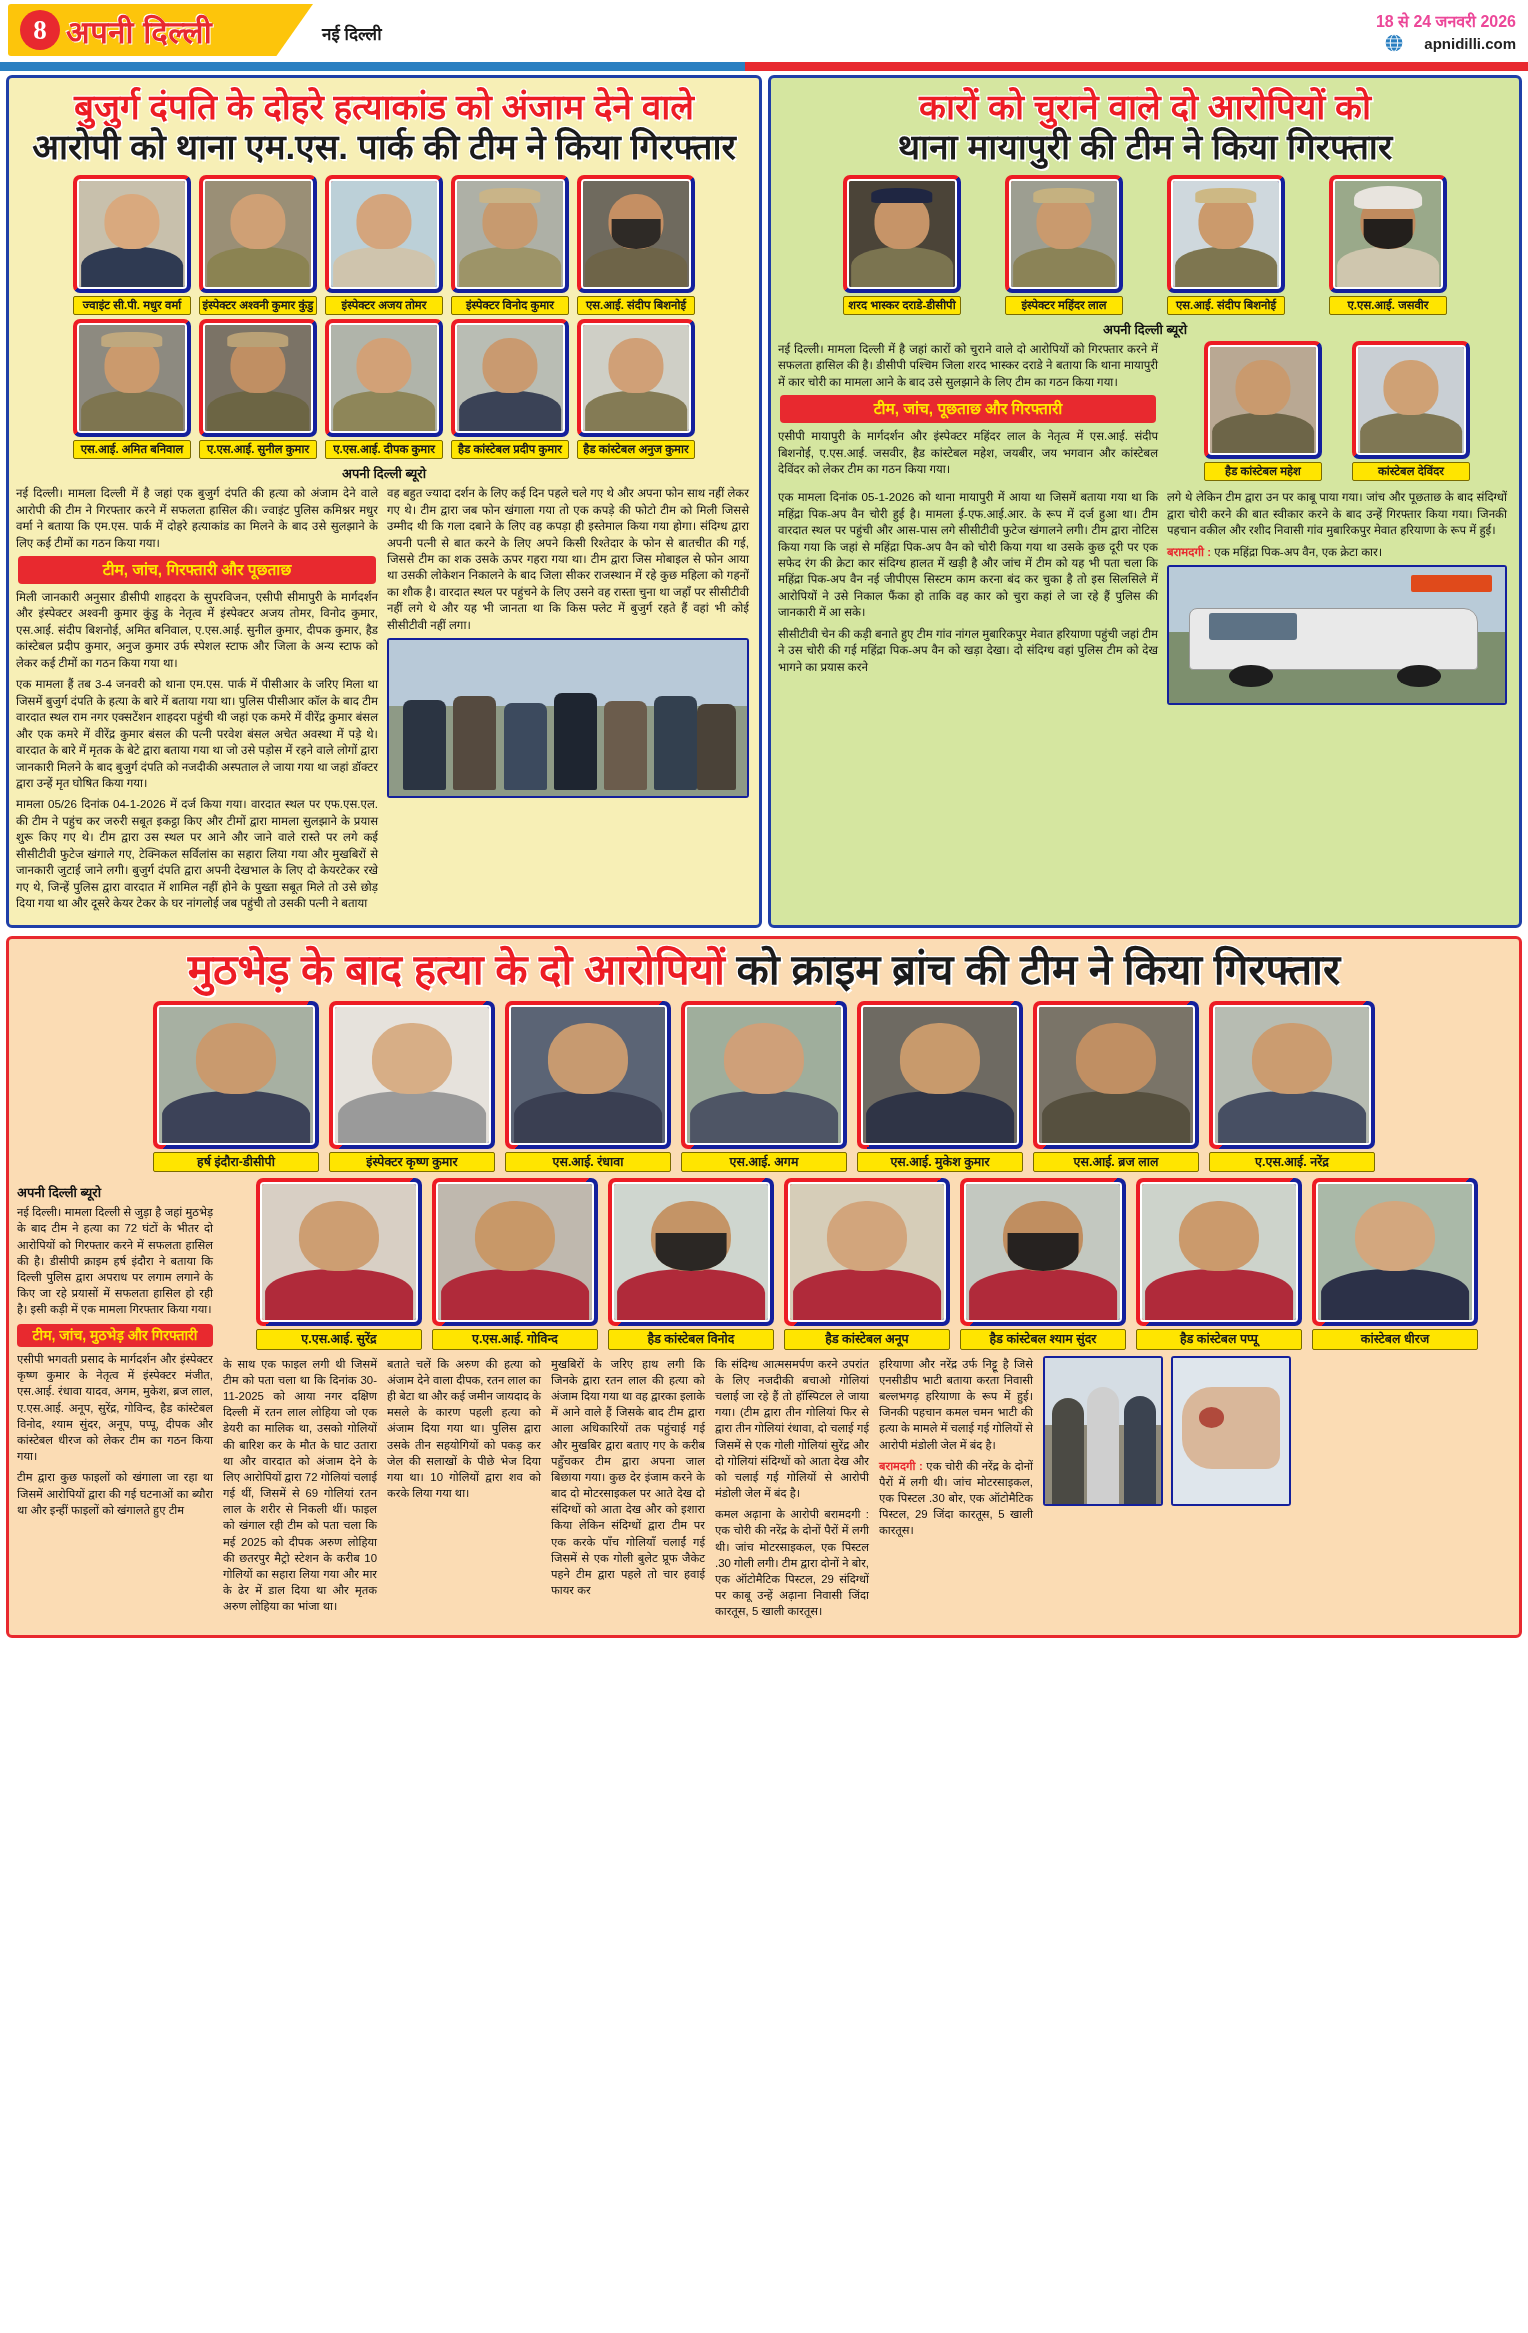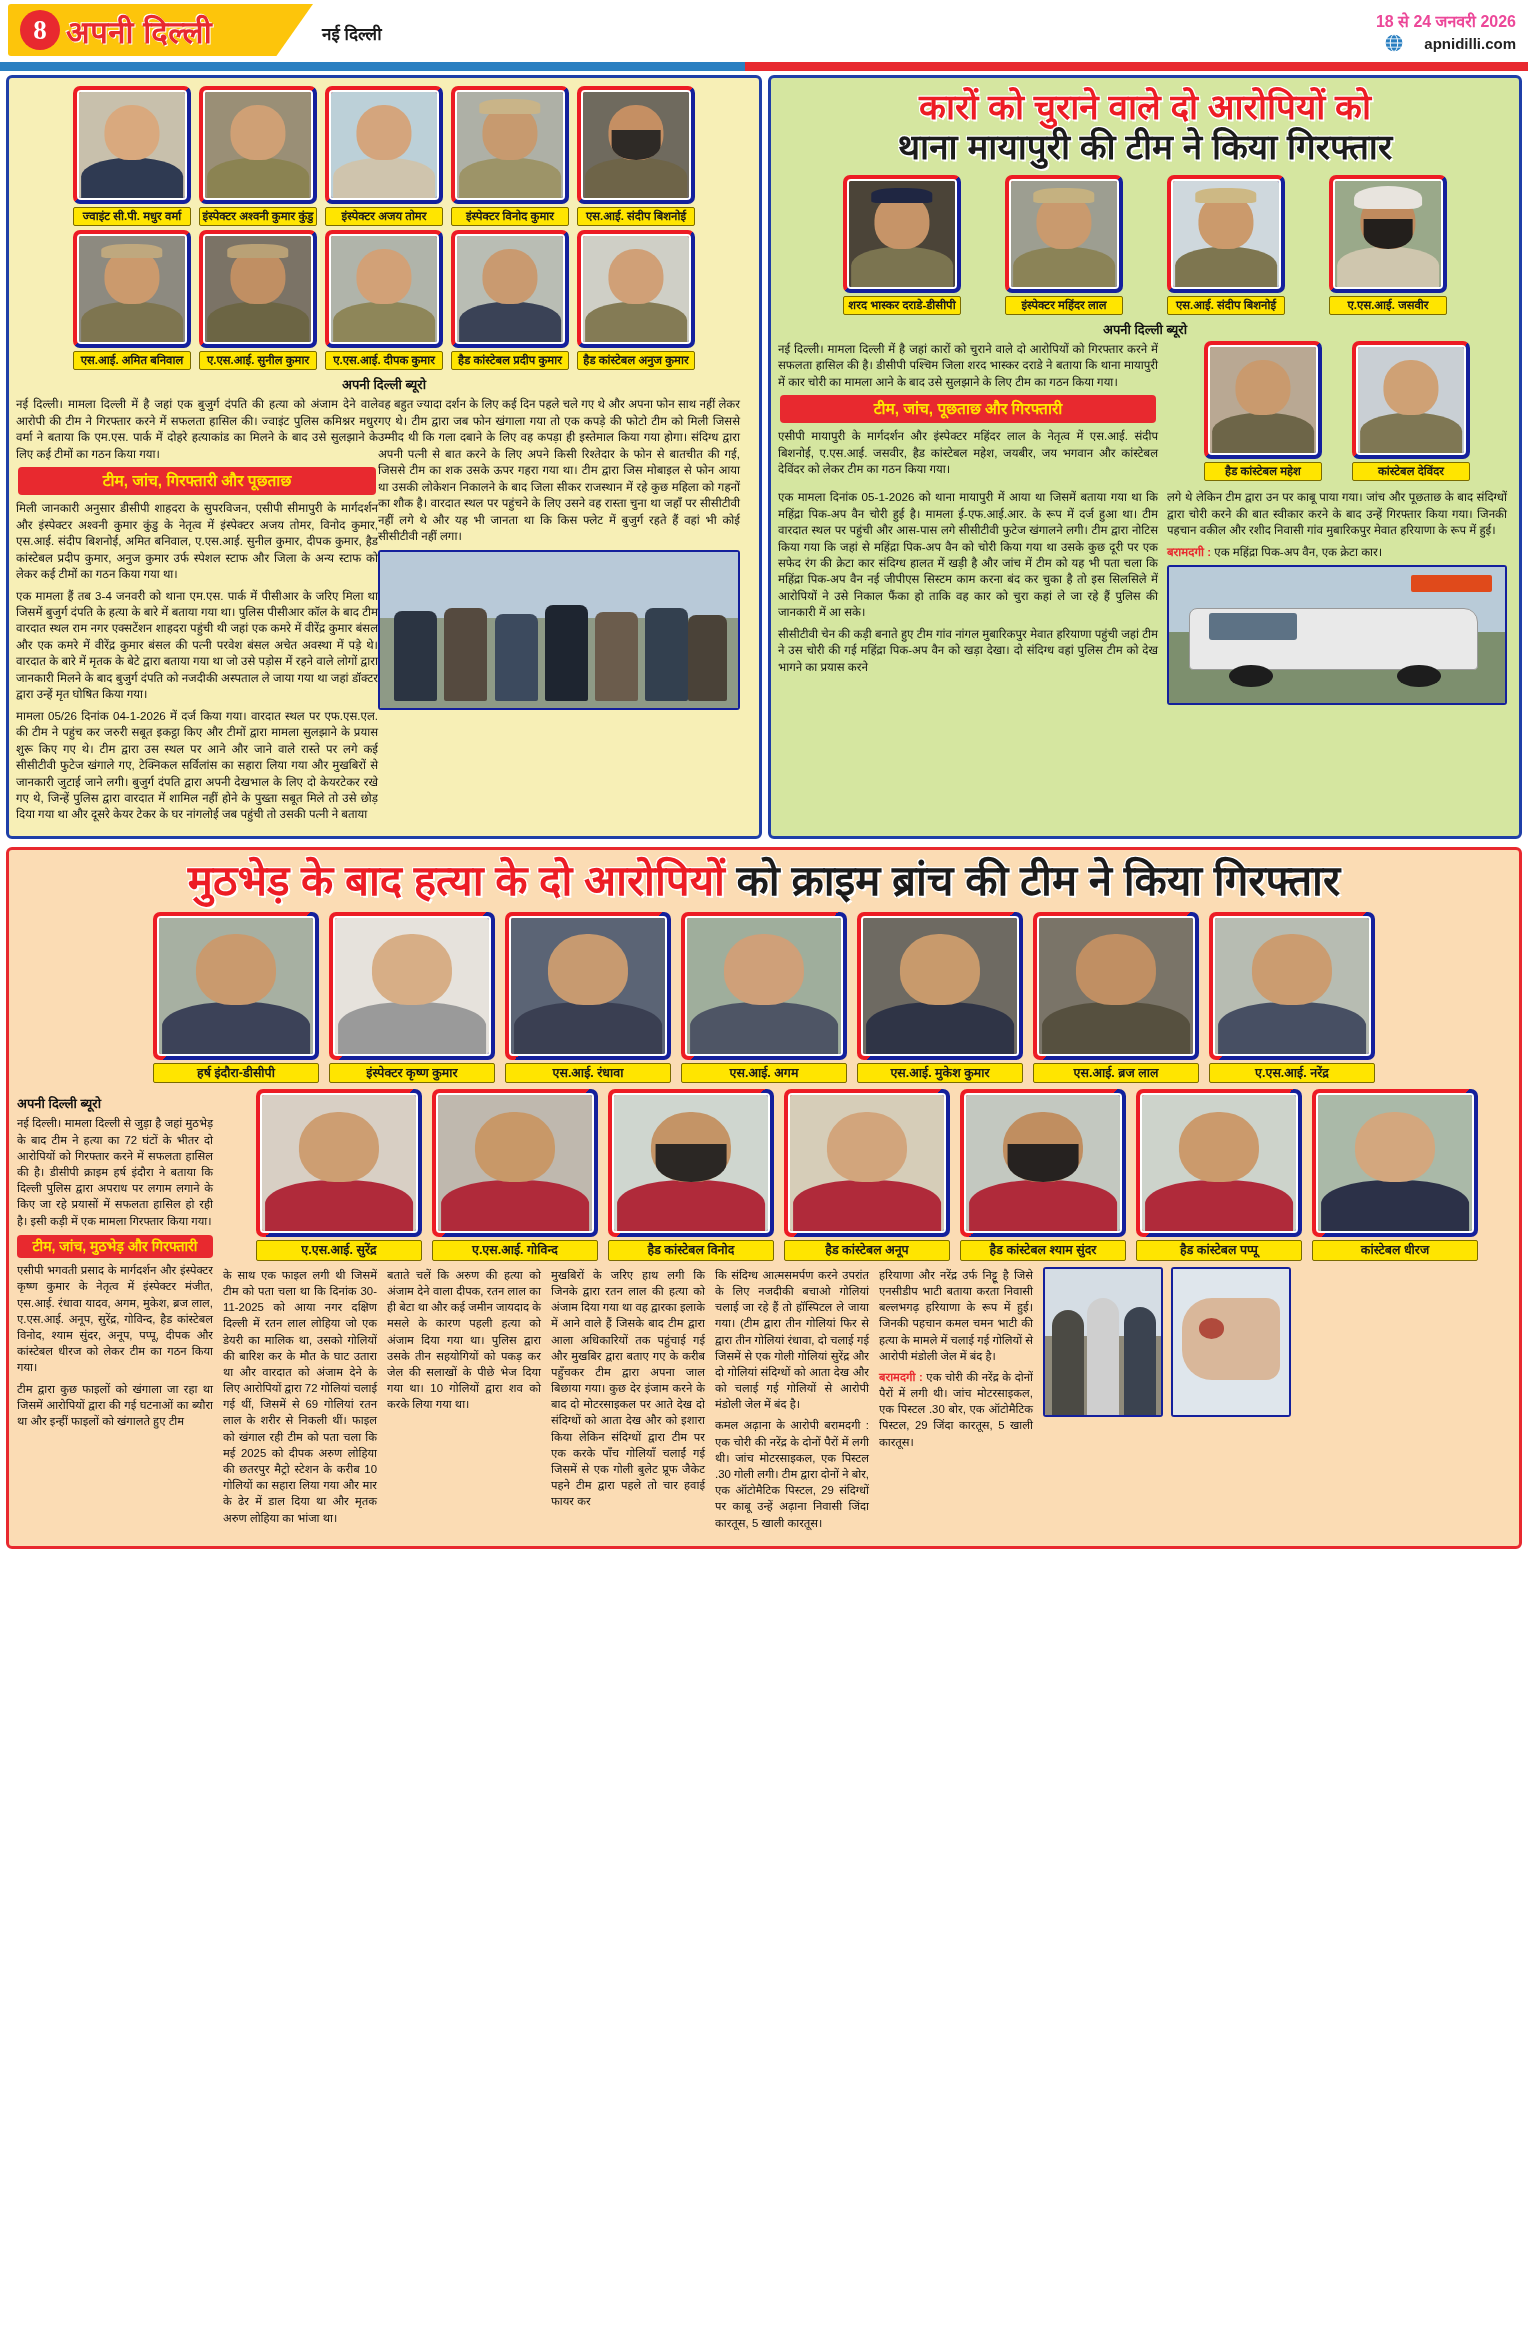--- a/index.html
+++ b/index.html
@@ -109,21 +109,21 @@
     position:absolute; left:50%; transform:translateX(-50%);
     top:36%; width:46%; height:28%; border-radius:0 0 50% 50%;
   }
 
   
   .byline { text-align:center; font-size:13px; font-weight:bold; color:#111; margin:5px 0 3px; }
   .subbar {
     background:#e8292f; color:#ffe500; font-weight:bold; font-size:15.5px;
     text-align:center; border-radius:4px; padding:3px 4px; margin:5px 2px;
   }
-  .body-cols { display:flex; gap:0; }
+  .body-cols { display:flex; gap:9px; }
   .bcol { font-size:11.6px; line-height:1.42; text-align:justify; color:#111; }
   .bcol p { margin-bottom:5px; }
   .tagred { color:#e8292f; font-weight:bold; }
 
   
   .wide-shot { border:2px solid #14209c; border-radius:3px; overflow:hidden; position:relative; }
   .shot-cap { font-size:11.4px; line-height:1.35; text-align:center; color:#111; padding:4px 3px 0; }
 
   
   .bottom-art {
@@ -179,20 +179,24 @@
     </div>
   </div>
   <div class="rule">
     <div class="b"></div>
     <div class="r"></div>
   </div>
 
   <div class="cols">
 
     <div class="art left">
+      <div class="headline">
+        <span class="l1">बुजुर्ग दंपति के दोहरे हत्याकांड को अंजाम देने वाले</span>
+        <span class="l2">आरोपी को थाना एम.एस. पार्क की टीम ने किया गिरफ्तार</span>
+      </div>
 
       <div class="photo-row">
         <div class="pcard">
           <div class="pframe">
               <div class="inner">
             <div class="por">
                   <div class="bg" style="background:#c8c0ac"></div>
                   <div class="torso" style="background:#2f3a52"></div>
                   <div class="head" style="background:#d9a97e"></div>
                 </div>

